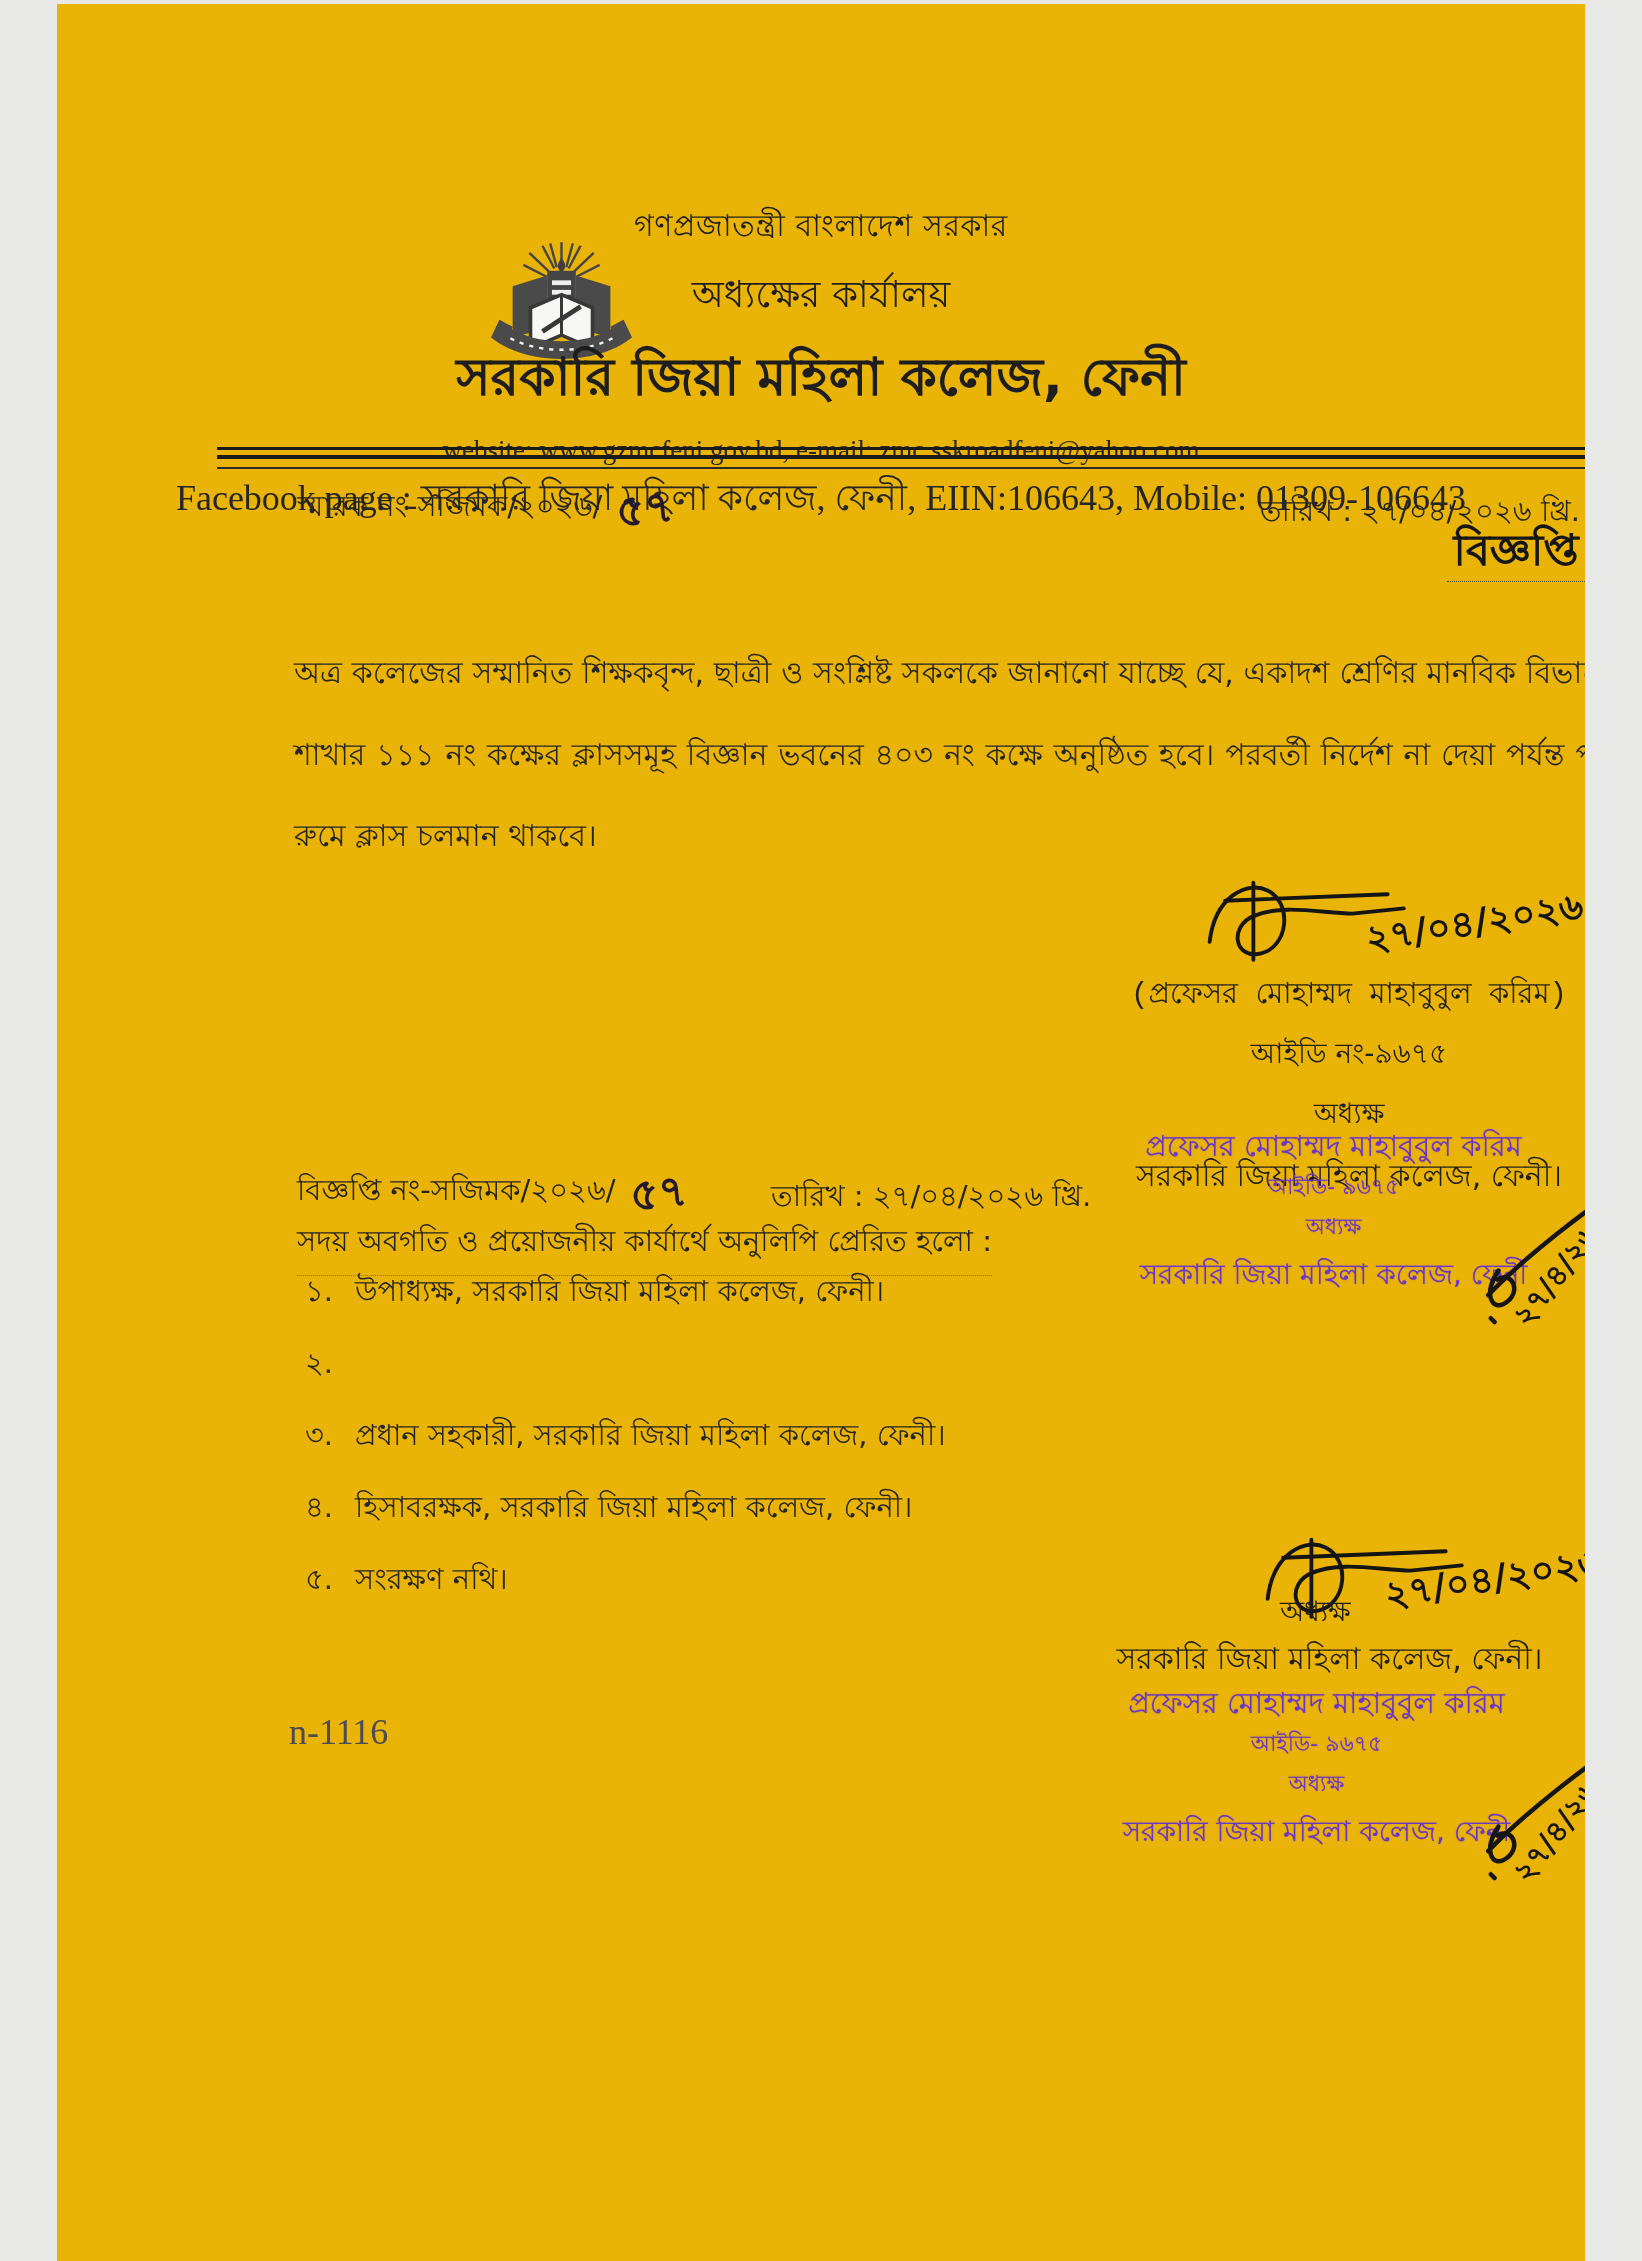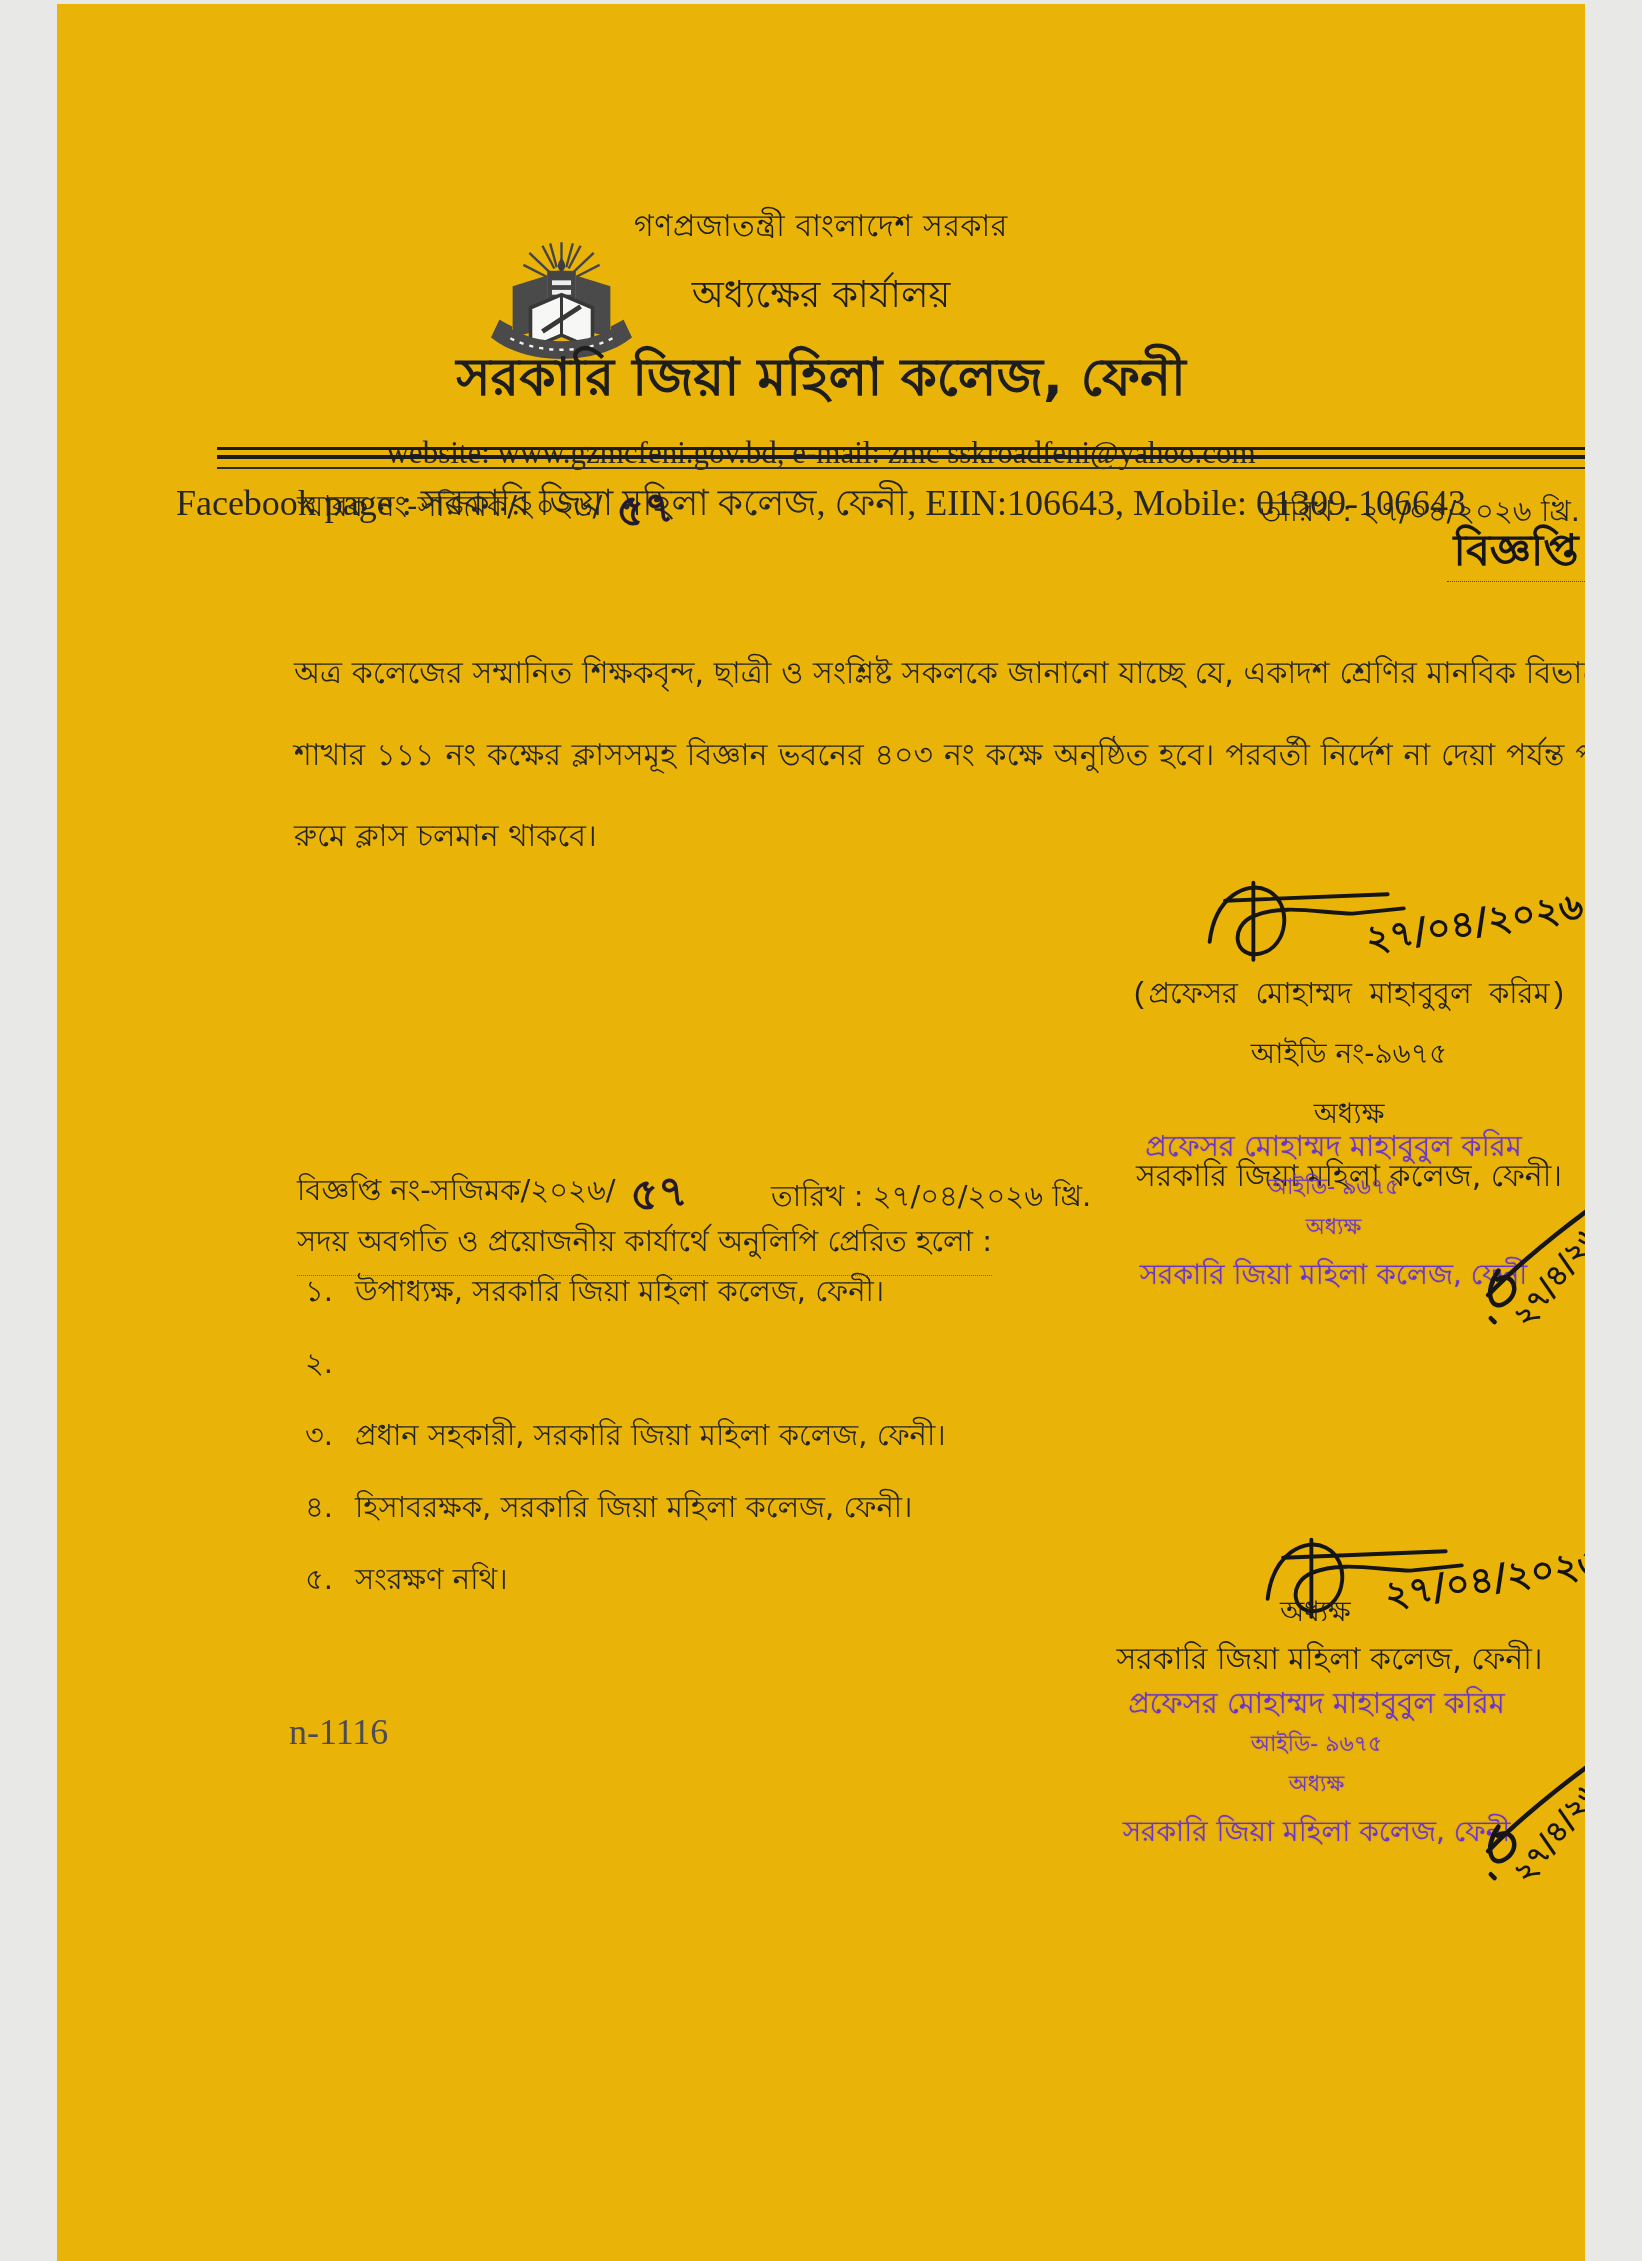--- a/index.html
+++ b/index.html
@@ -10,21 +10,21 @@
     background:#eab308;
     font-family:"DejaVu Sans","Liberation Sans",sans-serif;
     color:#222;
     overflow:hidden;
   }
   
   .hdr{position:absolute;left:0;top:198px;width:100%;text-align:center;color:#1e1e1e;}
   .hdr-gov{font-size:30px;letter-spacing:0.6px;}
   .hdr-office{font-size:37px;font-weight:normal;margin-top:11.6px;}
   .hdr-college{font-size:52px;font-weight:bold;margin-top:9px;}
-  .hdr-contact{font-size:31px;margin-top:11.6px;font-family:"Liberation Serif","DejaVu Serif",serif;color:#262626;}
+  .hdr-contact{font-size:27px;margin-top:11.6px;font-family:"Liberation Serif","DejaVu Serif",serif;color:#262626;}
   .hdr-fb{font-size:36px;margin-top:3.9px;font-family:Liberation Serif, serif;color:#262626;}
   .logo{position:absolute;left:433px;top:233px;width:143px;height:132px;}
   .rule{position:absolute;left:160px;top:443px;width:1433px;}
   .rule .r1{height:3.2px;background:#1b1b1b;}
   .rule .r2{height:3.2px;background:#1b1b1b;margin-top:5.2px;}
   .rule .r3{height:1.9px;background:#2a2a2a;margin-top:8.4px;}
   
   .memo-row{position:absolute;left:240px;top:479px;width:1283px;display:flex;justify-content:space-between;align-items:flex-start;}
   .memo-left{font-size:29px;color:#242424;}
   .hand-no{display:inline-block;font-size:44px;font-weight:bold;color:#241a2e;transform:rotate(-6deg);margin-left:14px;line-height:1;vertical-align:-7.7px;}

